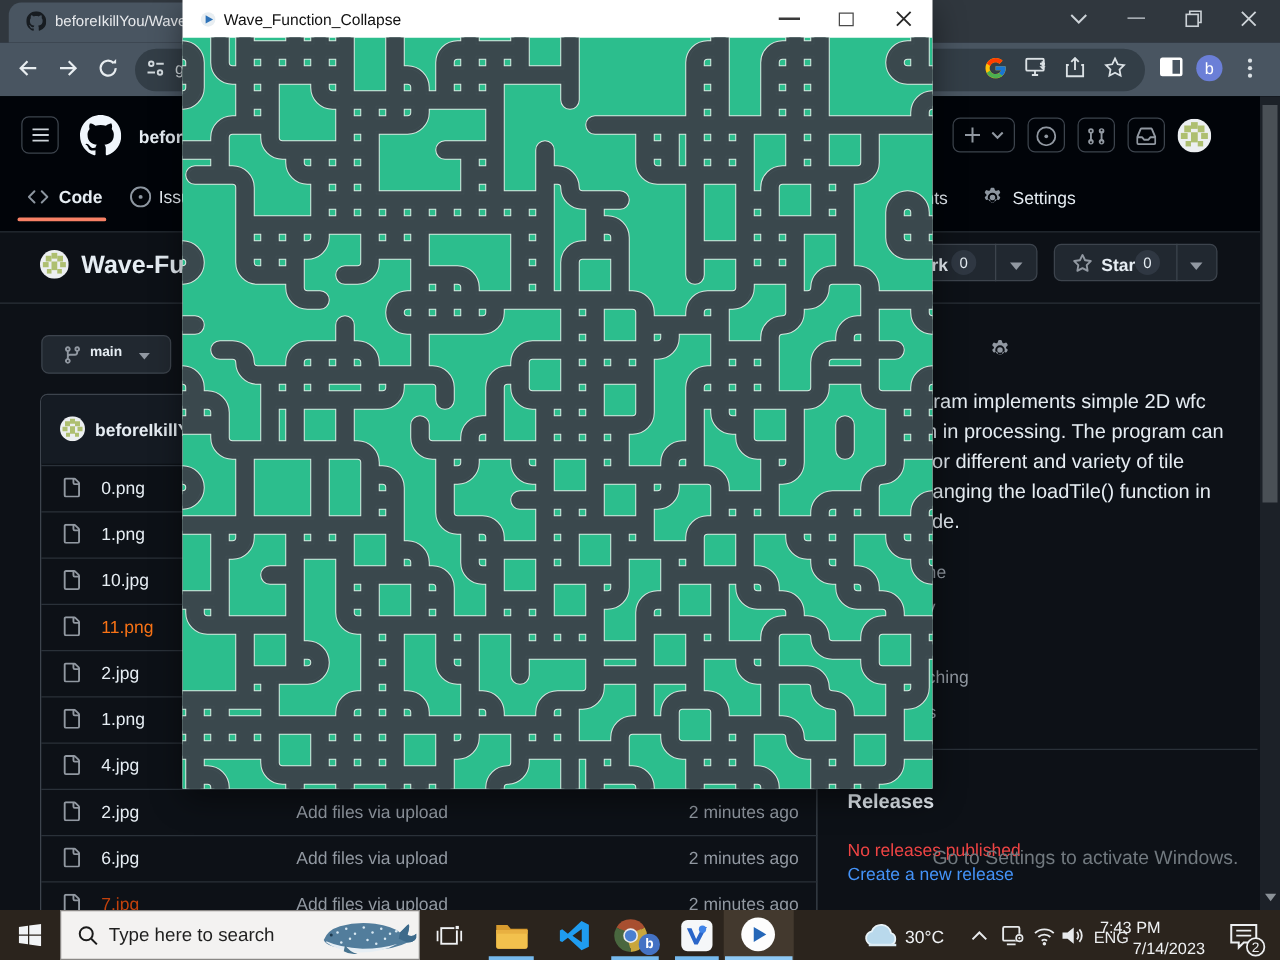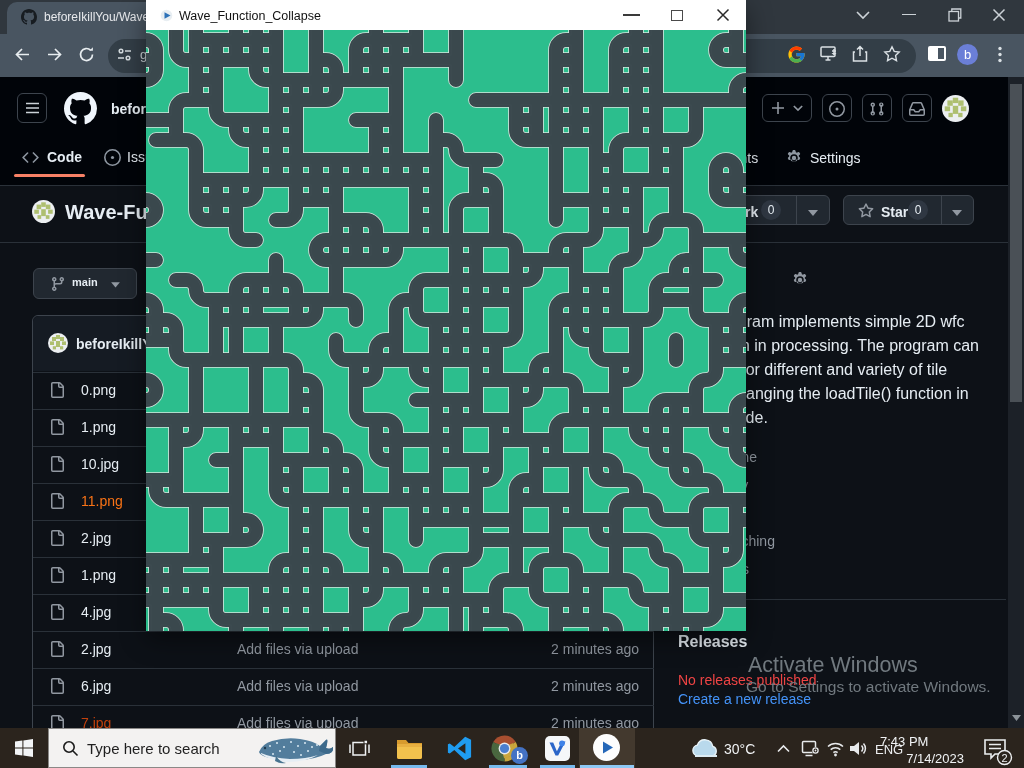--- a/index.html
+++ b/index.html
@@ -301,21 +301,20 @@
     </svg>
 <div class="abs" style="left:708px;top:533px;font-size:14px;color:#9198a1">1 watching</div>
 <svg class="ic" style="left:680px;top:561px" width="16" height="16" viewBox="0 0 16 16">
       <path fill="#9198a1" d="M5 5.372v.878c0 .414.336.75.75.75h4.5a.75.75 0 0 0 .75-.75v-.878a2.25 2.25 0 1 1 1.5 0v.878a2.25 2.25 0 0 1-2.25 2.25h-1.5v2.128a2.251 2.251 0 1 1-1.5 0V8.5h-1.5A2.25 2.25 0 0 1 3.5 6.25v-.878a2.25 2.25 0 1 1 1.5 0ZM5 3.25a.75.75 0 1 0-1.5 0 .75.75 0 0 0 1.5 0Zm6.75.75a.75.75 0 1 0 0-1.5.75.75 0 0 0 0 1.5Zm-3 8.75a.75.75 0 1 0-1.5 0 .75.75 0 0 0 1.5 0Z"></path>
     </svg>
 <div class="abs" style="left:707px;top:561px;font-size:14px;color:#9198a1">0 forks</div>
 <div class="abs" style="left:678px;top:599px;width:328px;height:1px;background:#2a3139"></div>
 <div class="abs" style="left:678px;top:633px;font-size:16px;font-weight:700;color:#e6edf3">Releases</div>
 <div class="abs" style="left:678px;top:672px;font-size:14px;color:#ef4444">No releases published</div>
 <div class="abs" style="left:678px;top:691px;font-size:14px;color:#4493f8">Create a new release</div>
-<div class="abs" style="left:748px;top:653px;font-size:21.5px;color:#71797f">Activate Windows</div>
 <div class="abs" style="left:746px;top:678px;font-size:15.5px;color:#71797f">Go to Settings to activate Windows.</div>
 
 <div class="abs" style="left:1008px;top:77px;width:16px;height:651px;background:#1c2128"></div>
 <div class="abs" style="left:1010px;top:84px;width:12px;height:318px;background:#4a5056"></div>
 <svg class="ic" style="left:1012px;top:714px" width="9" height="8" viewBox="0 0 9 8">
       <path d="M0 1h9L4.5 7z" fill="#8b9298"></path>
     </svg>
 
 <div class="abs" style="left:146px;top:0;width:600px;height:631px;background:#fff;box-shadow:0 8px 24px rgba(0,0,0,.45)"></div>
 <svg class="ic" style="left:160px;top:9px" width="13" height="13" viewBox="0 0 13 13">

